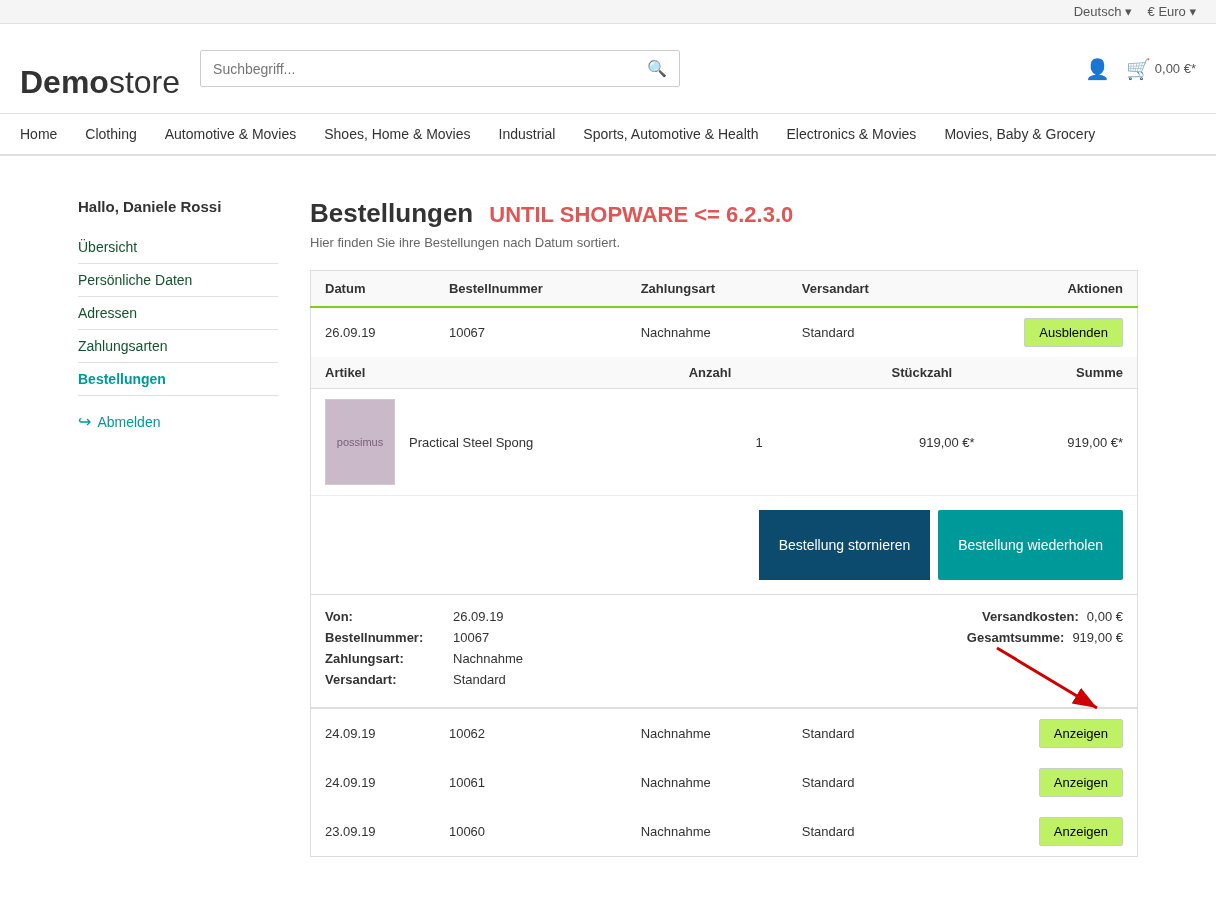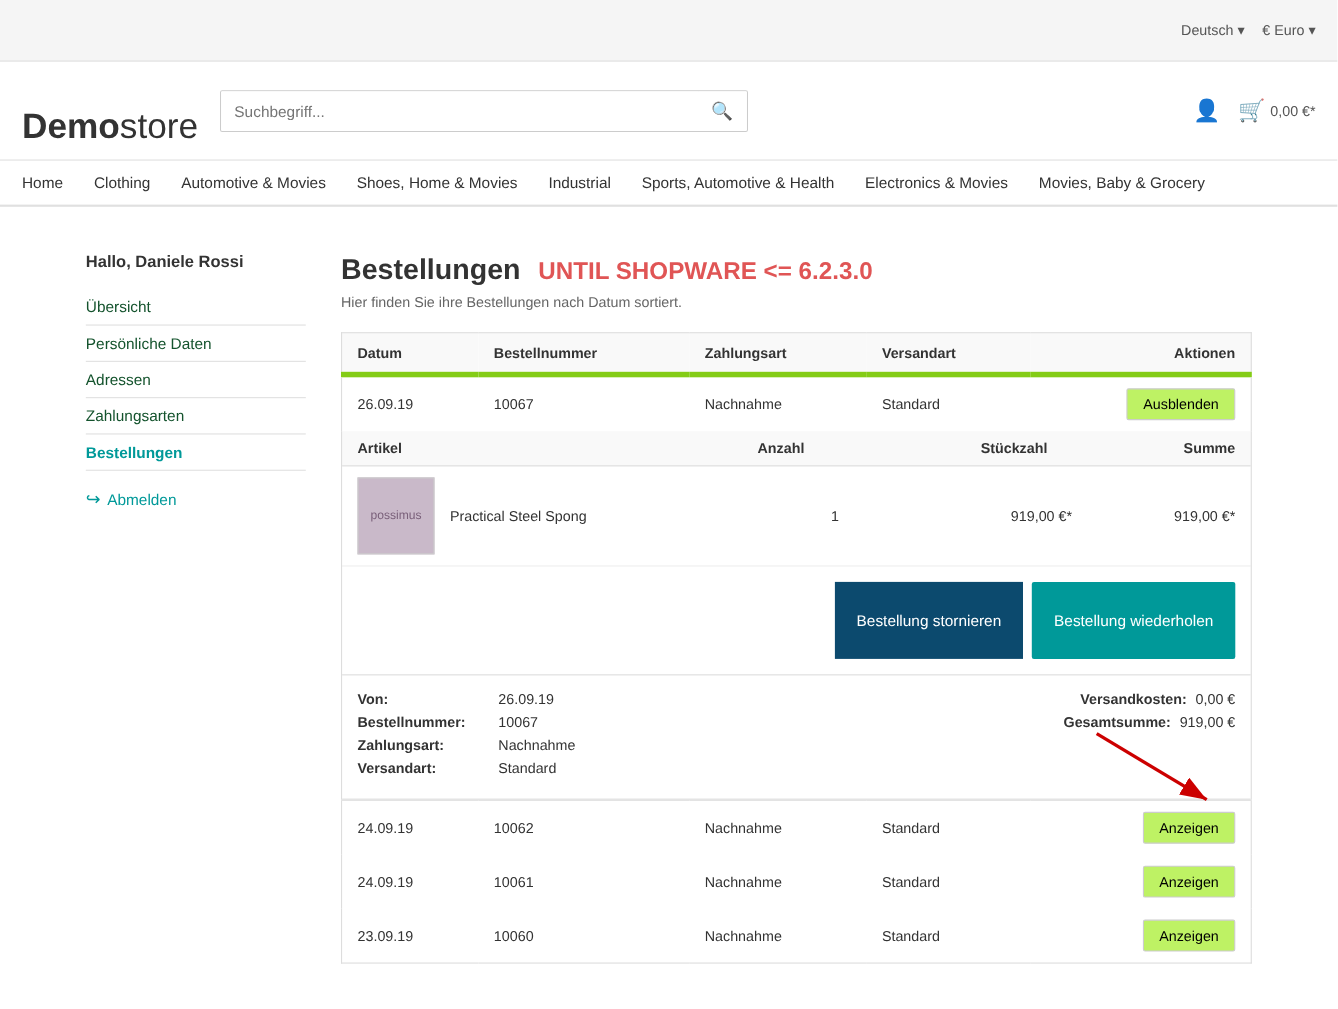--- a/index.html
+++ b/index.html
@@ -4,21 +4,21 @@
   <style>
     * { box-sizing: border-box; margin: 0; padding: 0; }
     body { font-family: Arial, sans-serif; font-size: 14px; color: #333; background: #fff; }
 
     
     .top-bar {
       background: #f5f5f5;
       border-bottom: 1px solid #e0e0e0;
       display: flex;
       justify-content: flex-end;
-      padding: 20px 20px;
+      padding: 4px 20px;
       font-size: 13px;
       color: #555;
       gap: 16px;
     }
     .top-bar span { cursor: pointer; }
     .top-bar span::after { content: ' ▾'; }
 
     
     .header {
       display: flex;
@@ -168,21 +168,21 @@
       width: 100%;
       border-collapse: collapse;
       border: 1px solid #ddd;
     }
     .orders-table th {
       background: #f9f9f9;
       padding: 10px 14px;
       text-align: left;
       font-weight: bold;
       font-size: 13px;
-      border-bottom: 5px solid #84cc16;
+      border-bottom: 2px solid #84cc16;
       color: #333;
     }
     .orders-table th:last-child { text-align: right; }
     .orders-table td {
       padding: 10px 14px;
       border-bottom: 1px solid #ddd;
       font-size: 13px;
       vertical-align: middle;
     }
     .orders-table tr.order-row td { border-bottom: none; }
@@ -207,21 +207,21 @@
     }
     .item-row {
       display: flex;
       align-items: center;
       padding: 10px 14px;
       border-bottom: 1px solid #eee;
       gap: 14px;
     }
     .item-thumbnail {
       width: 70px;
-      height: 70px;
+      height: 86px;
       background: #c9b9c9;
       border: 1px solid #ccc;
       display: flex;
       align-items: center;
       justify-content: center;
       font-size: 11px;
       color: #7a607a;
       text-align: center;
       flex-shrink: 0;
     }

